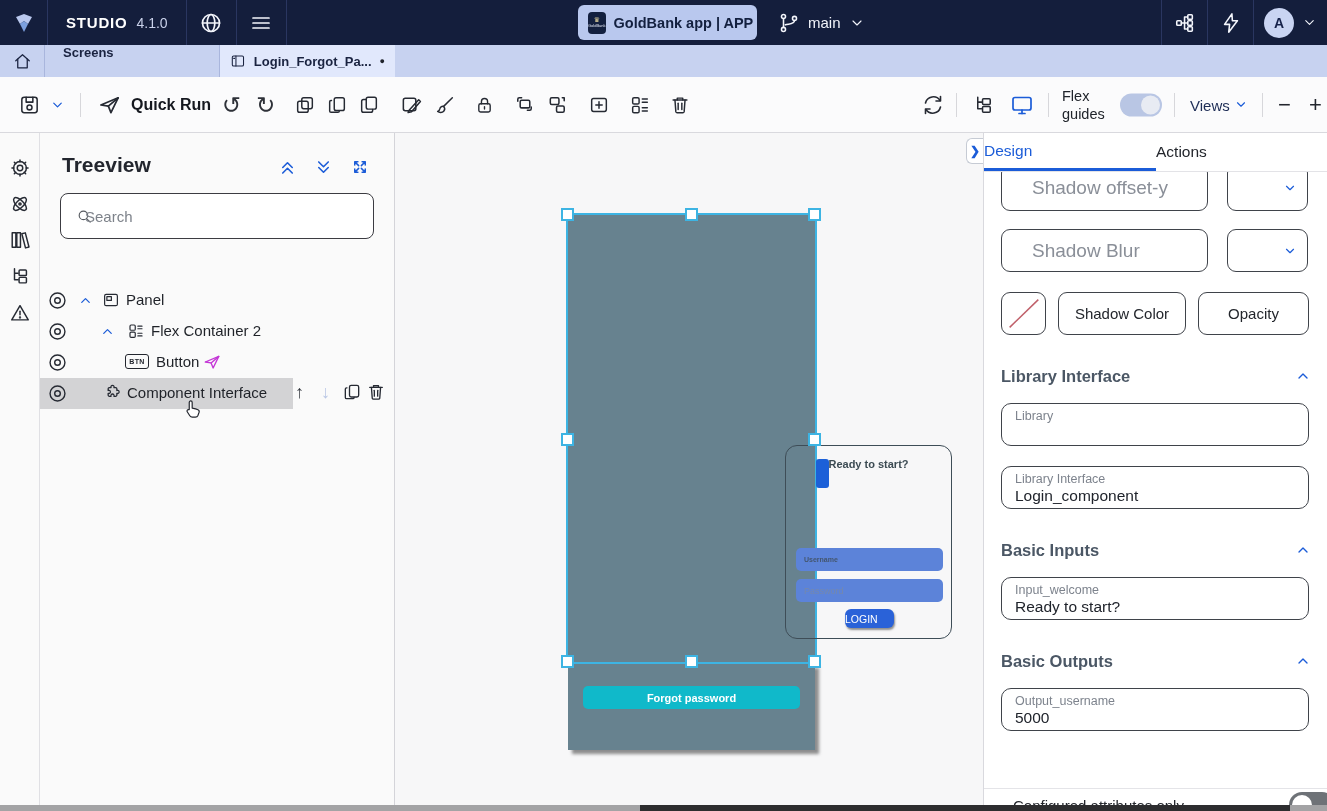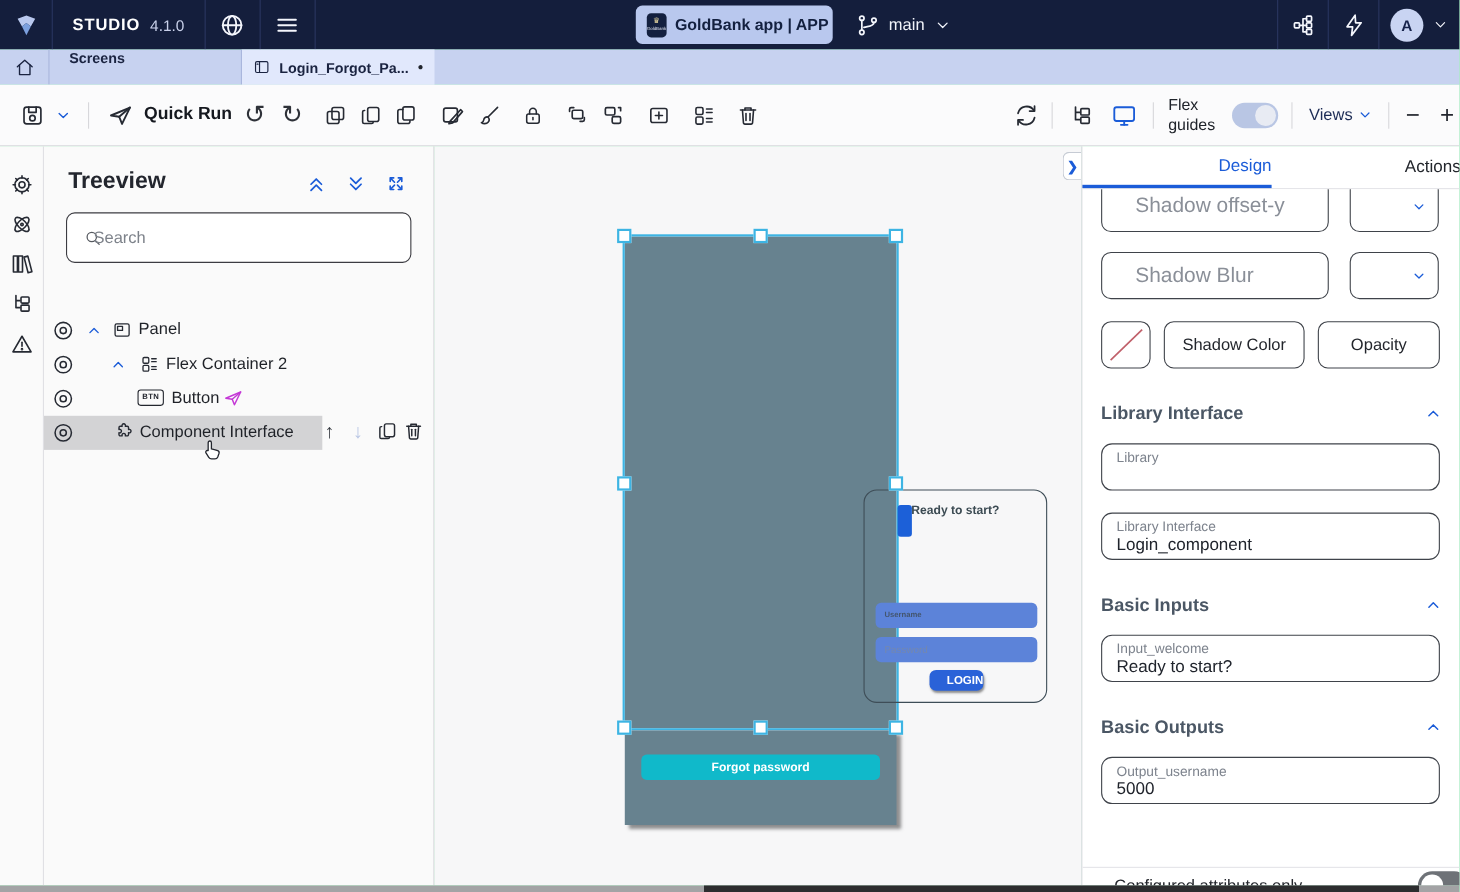--- a/index.html
+++ b/index.html
@@ -76,29 +76,29 @@
   #canvas{position:absolute;left:395px;top:133px;width:588px;height:672px;background:#f7f7f8;overflow:hidden}
   #phone-upper{position:absolute;left:173px;top:82px;width:247px;height:447px;background:#67828f;outline:2px solid #3db4e3;cursor:pointer}
   #phone-lower{position:absolute;left:173px;top:531px;width:247px;height:86px;background:#67828f;box-shadow:4px 4px 3px rgba(55,55,55,.55);cursor:pointer}
   .handle{position:absolute;width:13px;height:13px;background:#fff;border:2px solid #3db4e3;z-index:4}
   #login-card{position:absolute;left:217px;top:230px;width:167px;height:194px;border:1.5px solid #3e4d57;border-radius:12px}
   #welcome-text{position:absolute;left:0;top:12px;width:100%;text-align:center;font-size:11px;font-weight:bold;color:#3c4b53}
   #username-field{position:absolute;left:10px;top:102px;width:147px;height:23px;background:#5c83d9;border-radius:5px;display:flex;align-items:center;padding-left:8px;cursor:text}
   #username-field span{font-size:7px;font-weight:bold;color:#44566f}
   #password-field{position:absolute;left:10px;top:133px;width:147px;height:23px;background:#5c83d9;border-radius:5px;display:flex;align-items:center;padding-left:8px;cursor:text}
   #password-field span{font-size:9px;color:#7588ad}
-  #login-btn{position:absolute;left:59px;top:163px;width:49px;height:19px;background:#2a62d8;border-radius:6px;color:#fff;font-size:10.5px;font-weight:bold;display:flex;align-items:center;justify-content:flex-end;box-shadow:1px 2px 2px rgba(40,40,40,.5);cursor:pointer}
+  #login-btn{position:absolute;left:59px;top:163px;width:49px;height:19px;background:#2a62d8;border-radius:6px;color:#fff;font-size:10.5px;font-weight:normal;display:flex;align-items:center;justify-content:flex-start;box-shadow:1px 2px 2px rgba(40,40,40,.5);cursor:pointer}
   #side-tab{position:absolute;left:421px;top:326px;width:13px;height:29px;background:#1c60d8;border-radius:3px;z-index:5;cursor:pointer}
   #forgot-btn{position:absolute;left:15px;top:22px;width:217px;height:23px;background:#10b9ca;border-radius:5px;color:#fff;font-size:11px;font-weight:bold;display:flex;align-items:center;justify-content:center;cursor:pointer}
   #panel-expand-btn{position:absolute;left:571px;top:5px;width:17px;height:26px;background:#fff;border:1px solid #c6cbd4;border-right:none;border-radius:6px 0 0 6px;display:flex;align-items:center;justify-content:center;cursor:pointer}
 
   
   #inspector{position:absolute;left:983px;top:133px;width:344px;height:672px;background:#fff;border-left:1px solid #d9d9de}
   #insp-tabs{position:absolute;left:0;top:0;width:344px;height:39px;border-bottom:1px solid #e3e3e7;display:flex}
-  .insp-tab{width:172px;display:flex;align-items:center;justify-content:flex-end;font-size:15.5px;cursor:pointer}
+  .insp-tab{width:172px;display:flex;align-items:center;justify-content:flex-start;font-size:15.5px;cursor:pointer}
   #tab-design{color:#1b5cd8;font-weight:500;border-bottom:3px solid #1b5cd8}
   #tab-actions{color:#23262c}
   #insp-content{position:absolute;left:0;top:39px;width:344px;height:633px;overflow:hidden}
   .fieldbox{position:absolute;border:1.3px solid #3f434a;border-radius:9px;background:#fff}
   .fieldbox .inner-label{position:absolute;left:30px;top:50%;transform:translateY(-50%);font-size:19px;color:#8a8f98;white-space:nowrap}
   .ddbox{position:absolute;border:1.3px solid #3f434a;border-radius:9px;background:#fff;cursor:pointer}
   .ddbox svg{position:absolute;right:10px;top:50%;transform:translateY(-50%)}
   .btnbox{position:absolute;border:1.3px solid #3f434a;border-radius:9px;background:#fff;display:flex;align-items:center;justify-content:center;font-size:15px;color:#23262c;cursor:pointer}
   .section-hd{position:absolute;font-size:16.5px;font-weight:600;color:#4b5765}
   .section-chev{position:absolute;cursor:pointer}

